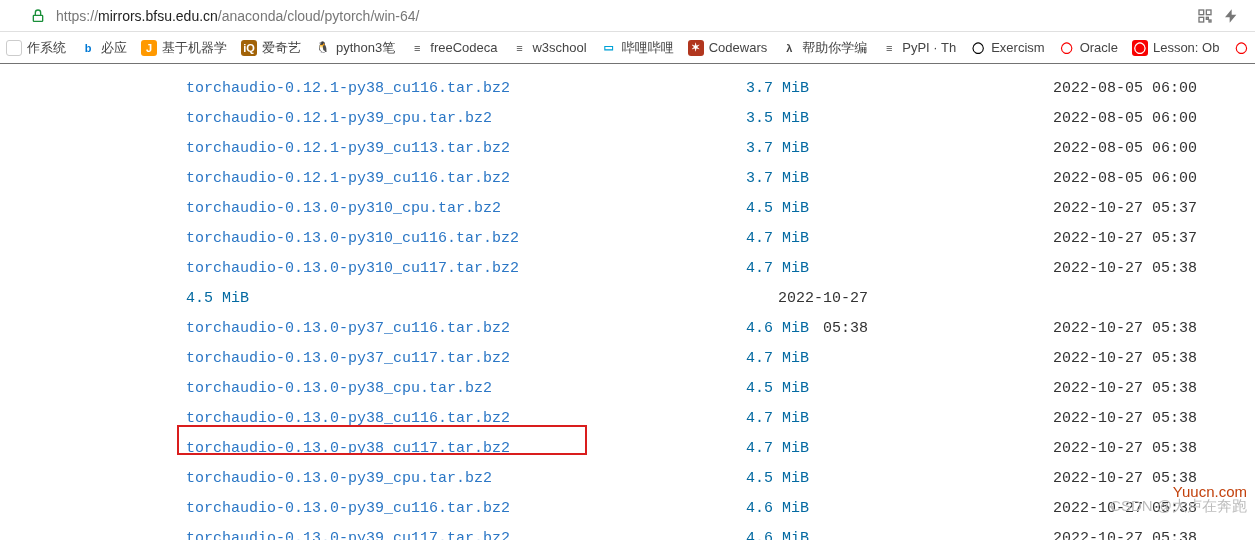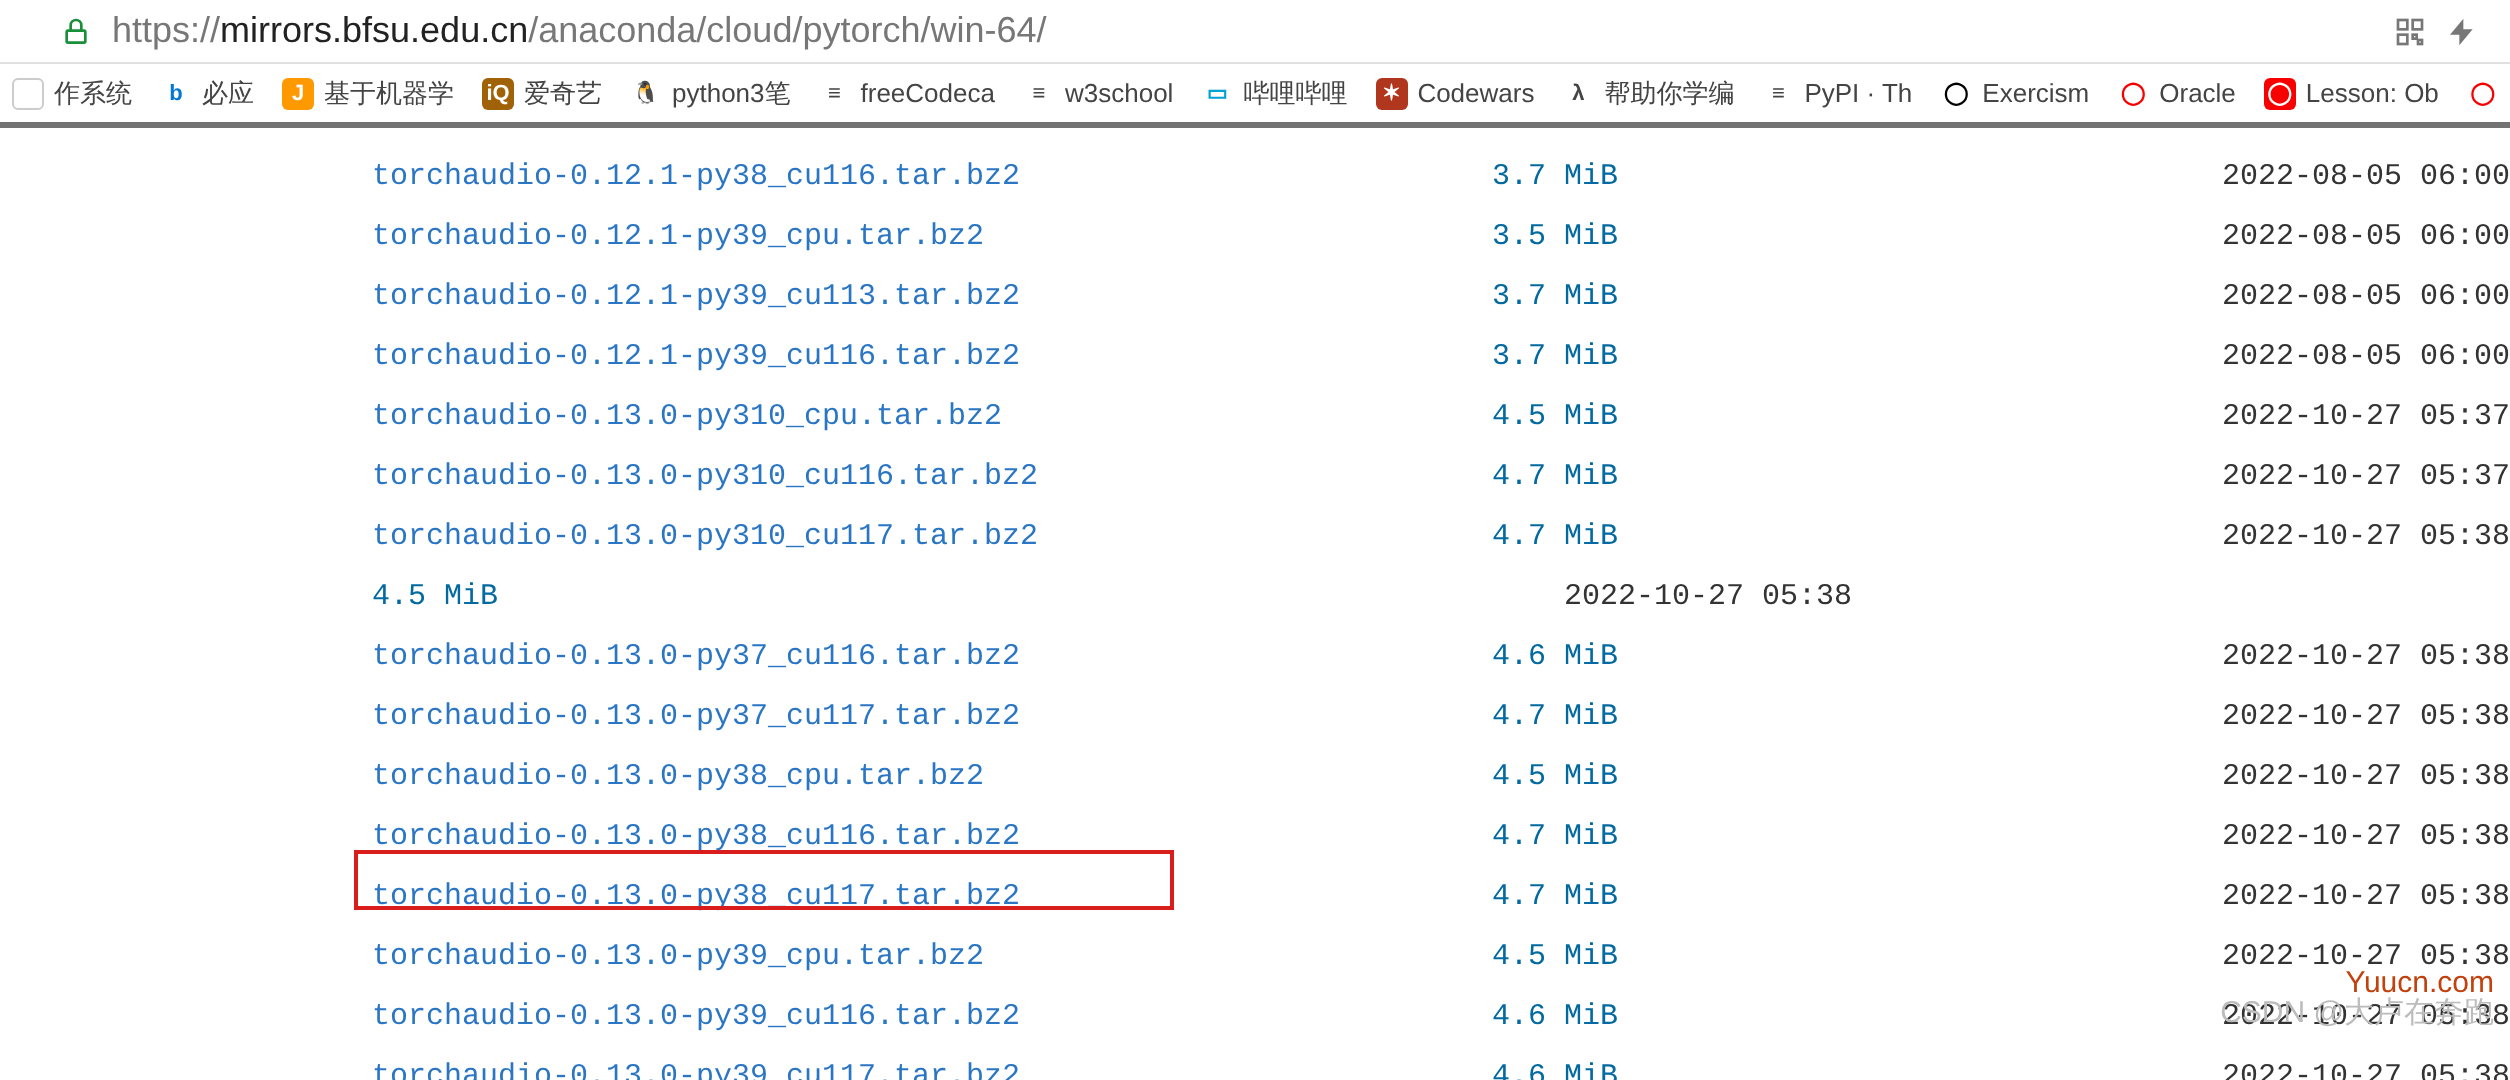--- a/index.html
+++ b/index.html
@@ -10,38 +10,38 @@
     overflow: hidden;
     background: #fff;
     position: relative;
   }
   .address-bar {
     display: flex;
     align-items: center;
     height: 32px;
     padding: 0 8px;
     border-bottom: 1px solid #e0e0e0;
-    font-size: 18px;
+    font-size: 14px;
   }
   .lock-icon {
     width: 16px; height: 16px;
     margin: 0 10px 0 22px;
     display:flex;align-items:center;justify-content:center;
   }
   .url-text { color: #777; }
   .url-text .host { color: #222; }
   .addr-right { margin-left: auto; display:flex; align-items:center; gap:10px; padding-right:8px;}
   .addr-right span { width:16px;height:16px;color:#777;}
   .bookmarks-bar {
     display: flex;
     align-items: center;
     height: 32px;
     padding: 0 6px;
     gap: 14px;
-    border-bottom: 3px solid #737373;
+    border-bottom: 1px solid #737373;
     font-size: 13px;
     color: #444;
     white-space: nowrap;
     overflow: hidden;
   }
   .bm {
     display: flex;
     align-items: center;
     gap: 5px;
     cursor: pointer;
@@ -62,21 +62,21 @@
     grid-template-columns: 560px 180px 1fr;
     height: 30px;
     line-height: 30px;
   }
   .fname {
     color: #2a76c5;
     text-decoration: none;
     word-spacing: 2px;
   }
   .fsize { color: #0369a1; text-align:left;}
-  .fdate { color: #333; text-align:right; }
+  .fdate { color: #333; text-align:right; padding-right:58px;}
   .highlight-box {
     position: absolute;
     border: 2px solid #d91d1d;
     left: 177px;
     top: 425px;
     width: 410px;
     height: 30px;
     pointer-events: none;
   }
   .wm1 {

